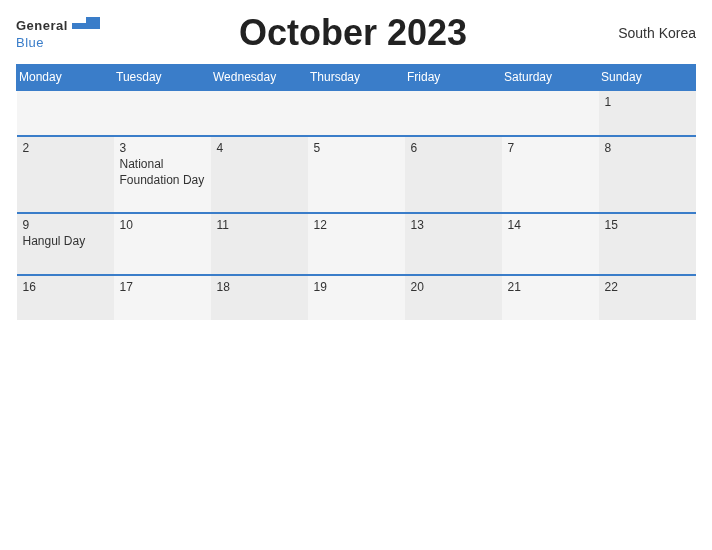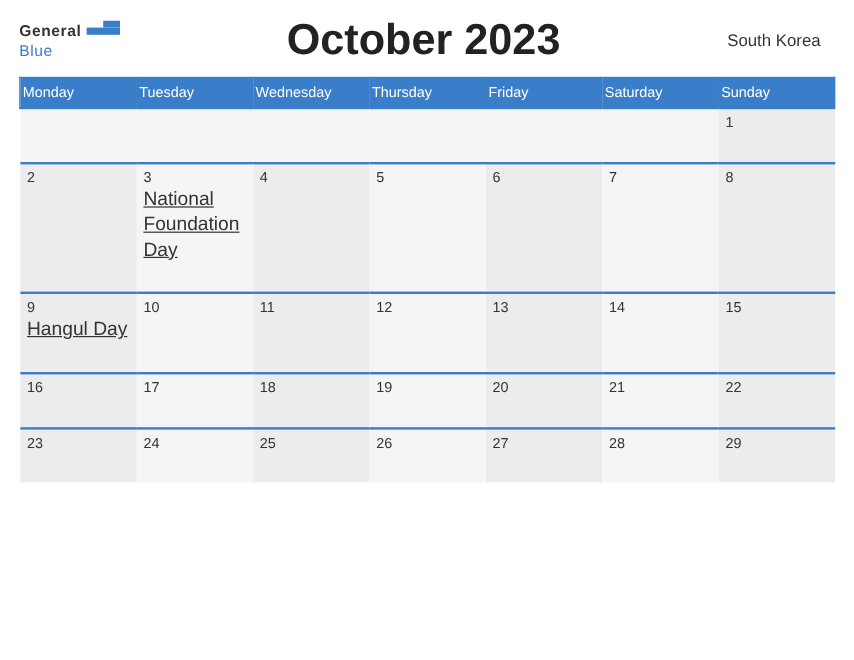--- a/index.html
+++ b/index.html
@@ -51,20 +51,21 @@
     .month-title {
       font-size: 36px;
       font-weight: bold;
       color: #222;
       text-align: center;
       flex: 1;
     }
     .country {
       font-size: 14px;
       color: #333;
+      text-align: right;
       min-width: 90px;
     }
     .calendar {
       width: 100%;
       border-collapse: collapse;
     }
     .calendar thead tr th {
       background: #3a7dc9;
       color: #fff;
       font-size: 12px;
@@ -89,25 +90,24 @@
     .calendar tbody tr td:nth-child(even) {
       background: #f5f5f5;
     }
     .day-number {
       font-size: 12px;
       color: #333;
       display: block;
       margin-bottom: 2px;
     }
     .event-text {
-      font-size: 16px;
+      font-size: 12px;
       color: #333;
       display: block;
       line-height: 1.3;
-      text-decoration: underline;
     }
     .empty-cell {
       background: #f5f5f5 !important;
     }
   </style>
 </head>
 <body>
 
 <div class="page">
   <div class="header">
@@ -215,38 +215,15 @@
           <td>
             <span class="day-number">20</span>
           </td>
           <td>
             <span class="day-number">21</span>
           </td>
           <td>
             <span class="day-number">22</span>
           </td>
         </tr>
-        <tr>
-          <td>
-            <span class="day-number">23</span>
-          </td>
-          <td>
-            <span class="day-number">24</span>
-          </td>
-          <td>
-            <span class="day-number">25</span>
-          </td>
-          <td>
-            <span class="day-number">26</span>
-          </td>
-          <td>
-            <span class="day-number">27</span>
-          </td>
-          <td>
-            <span class="day-number">28</span>
-          </td>
-          <td>
-            <span class="day-number">29</span>
-          </td>
-        </tr>
       </tbody>
   </table>
 </div>
 
 </body></html>

